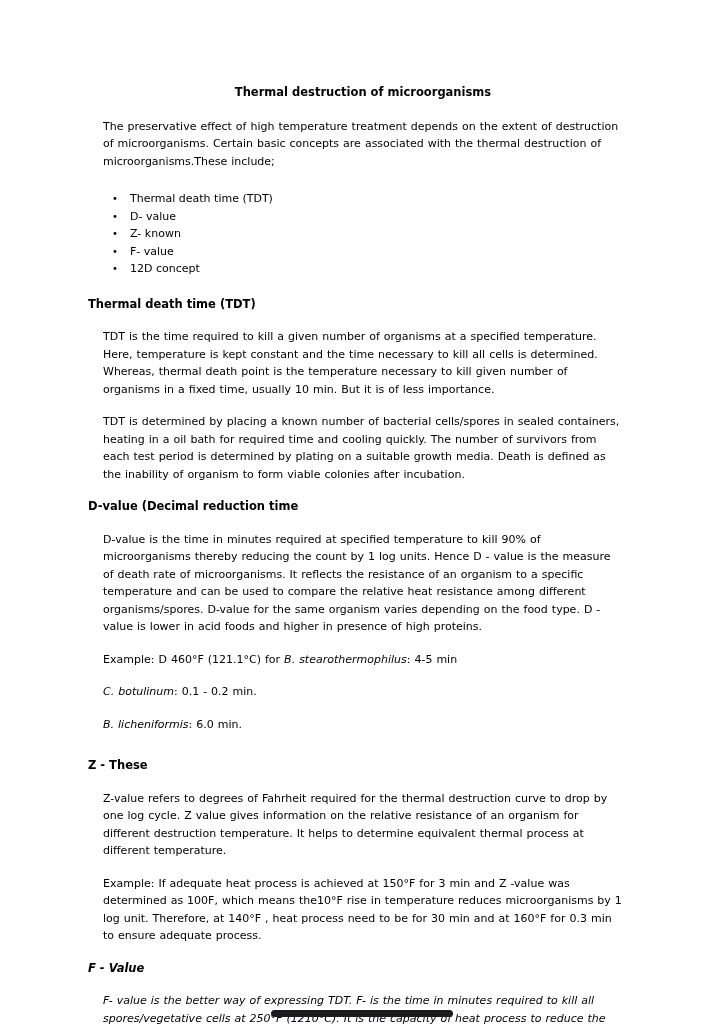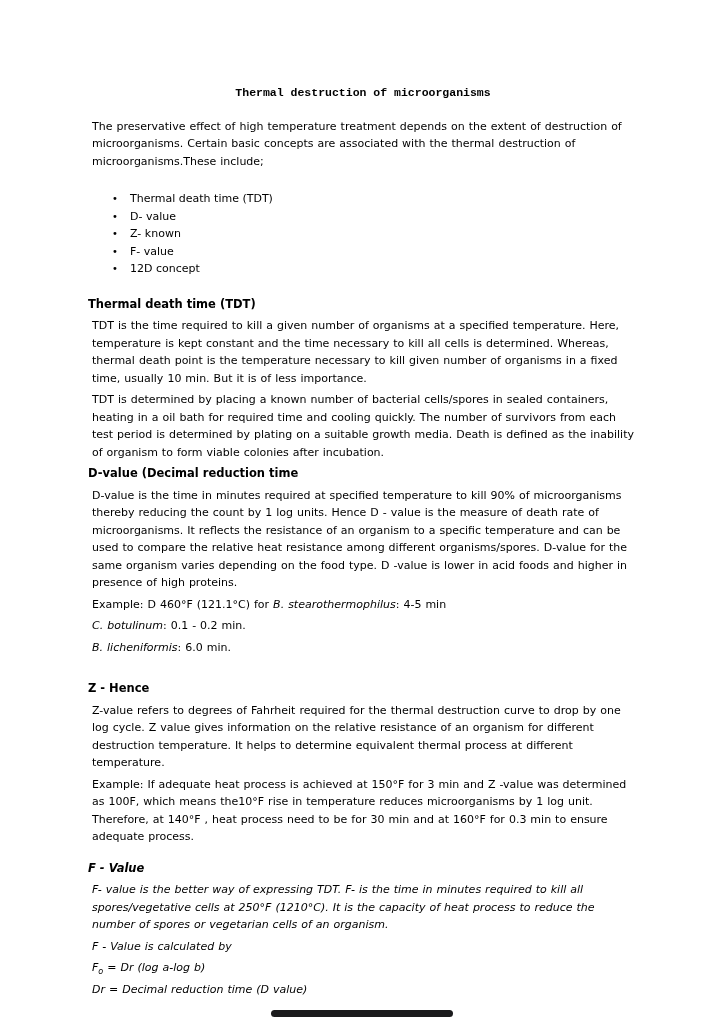--- a/index.html
+++ b/index.html
@@ -20,26 +20,25 @@
     width: 724px;
     height: 1024px;
     padding: 84px 86px 0 88px;
   }
   .title {
     text-align: center;
     font-weight: bold;
     font-size: 11.5px;
     line-height: 17.5px;
     margin: 0 0 16px 0;
-    font-family: Liberation Mono, monospace;
   }
   .para {
     font-size: 11px;
     line-height: 17.5px;
-    margin: 4px;
+    margin: 15px;
     word-spacing: 0.5px;
   }
   .heading {
     font-size: 11.5px;
     font-weight: bold;
     line-height: 17.5px;
     margin: 0;
   }
   .bullets {
     list-style: none;
@@ -114,21 +113,21 @@
 
   <section>
     <h2 class="heading">D-value (Decimal reduction time</h2>
     <p class="para"><span>D-value is the time in minutes required at specified temperature to kill </span><b>90%</b><span> of microorganisms thereby reducing the count by 1 log units. Hence D - value is the measure of death rate of microorganisms. It reflects the resistance of an organism to a specific temperature and can be used to compare the relative heat resistance among different organisms/spores. D-value for the same organism varies depending on the food type. D -value is lower in acid foods and higher in presence of high proteins.</span></p>
     <p class="para"><span>Example: D 460°F (121.1°C) for </span><i>B. stearothermophilus</i><span>: 4-5 min</span></p>
     <p class="para"><span></span><i>C. botulinum</i><span>: 0.1 - 0.2 min.</span></p>
     <p class="para"><span></span><i>B. licheniformis</i><span>: 6.0 min.</span></p>
   </section>
 
   <section class="gap-lg">
-    <h2 class="heading">Z - Hence</h2>
+    <h2 class="heading">Z - These</h2>
     <p class="para">Z-value refers to degrees of Fahrheit required for the thermal destruction curve to drop by one log cycle. Z value gives information on the relative resistance of an organism for different destruction temperature. It helps to determine equivalent thermal process at different temperature.</p>
     <p class="para">Example: If adequate heat process is achieved at 150°F for 3 min and Z -value was determined as 100F, which means the10°F rise in temperature reduces microorganisms by 1 log unit. Therefore, at 140°F , heat process need to be for 30 min and at 160°F for 0.3 min to ensure adequate process.</p>
   </section>
 
   <section class="gap-md">
     <h2 class="heading">F - Value</h2>
     <p class="para">F- value is the better way of expressing TDT. F- is the time in minutes required to kill all spores/vegetative cells at 250°F (1210°C). It is the capacity of heat process to reduce the number of spores or vegetarian cells of an organism.</p>
     <p class="para">F - Value is calculated by</p>
     <p class="para"><span>F</span><sub>o</sub><span> = Dr (log a-log b)</span></p>
     <p class="para">Dr = Decimal reduction time (D value)</p>

